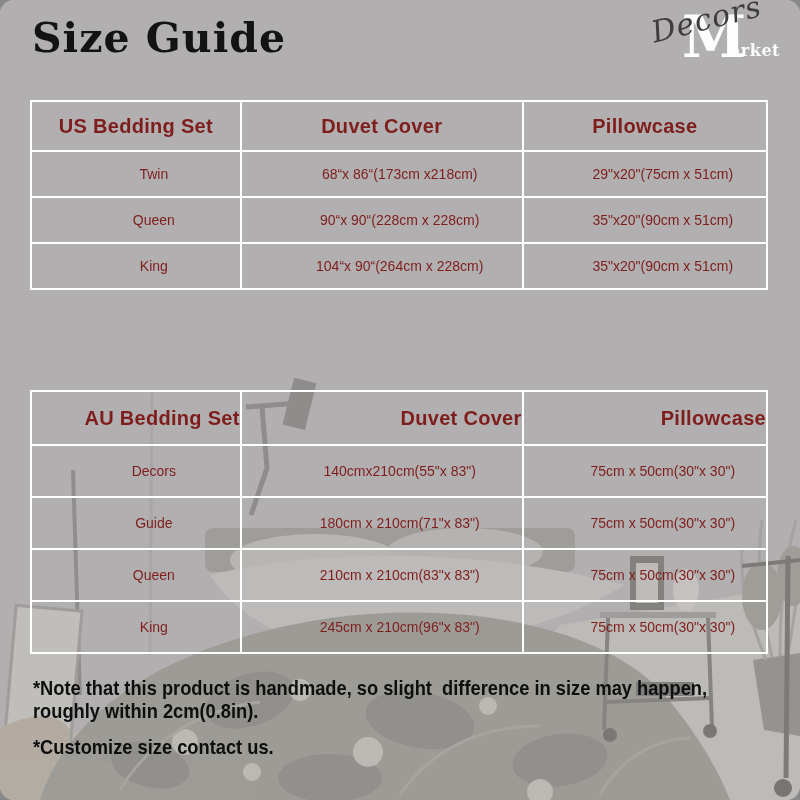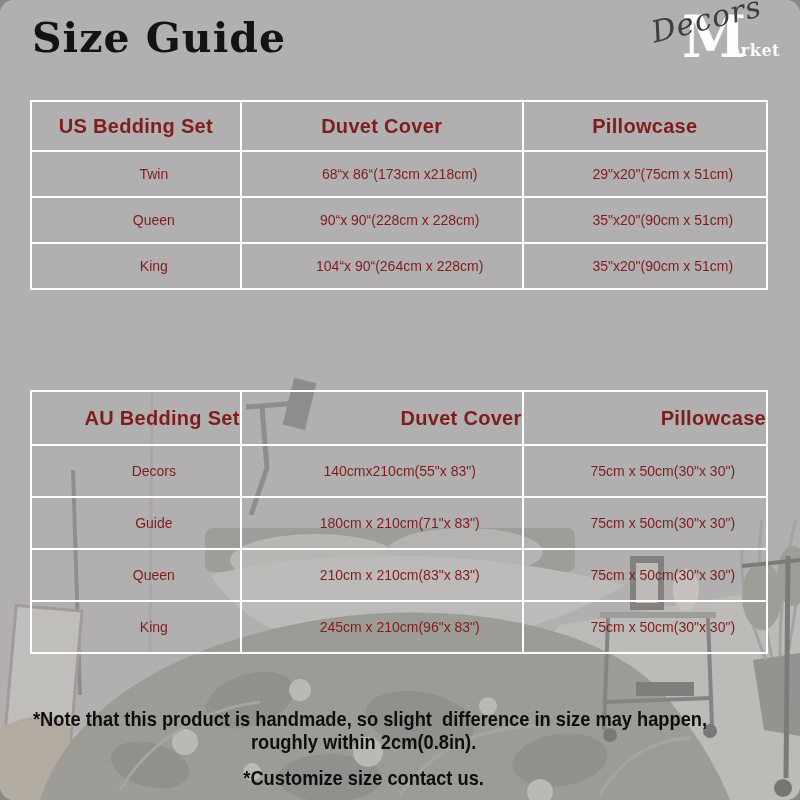--- a/index.html
+++ b/index.html
@@ -45,21 +45,21 @@
   .tbl th { font-size:20px; font-weight:700; letter-spacing:0.3px; }
   .tbl td { font-size:14px; font-weight:400;padding-left:36px; }
   .tbl-us { top:100px; }
   .tbl-us th { height:48px; }
   .tbl-us td { height:44px; }
   .tbl-au { top:390px; }
   .tbl-au th { height:52px;text-align:right; }
   .tbl-au td { height:50px; }
 
   
-  .notes { position:absolute; left:33px; top:707px; width:760px; color:#0e0e0e;text-align:center; }
+  .notes { position:absolute; left:33px; top:676px; width:760px; color:#0e0e0e; }
   .note-line {
     font-weight:700; font-size:21px; line-height:23px; white-space:pre;
     transform:scaleX(0.87); transform-origin:0 50%;
   }
   .note-customize { margin-top:13px; }
 </style>
 </head>
 <body>
 
 <div class="canvas">

